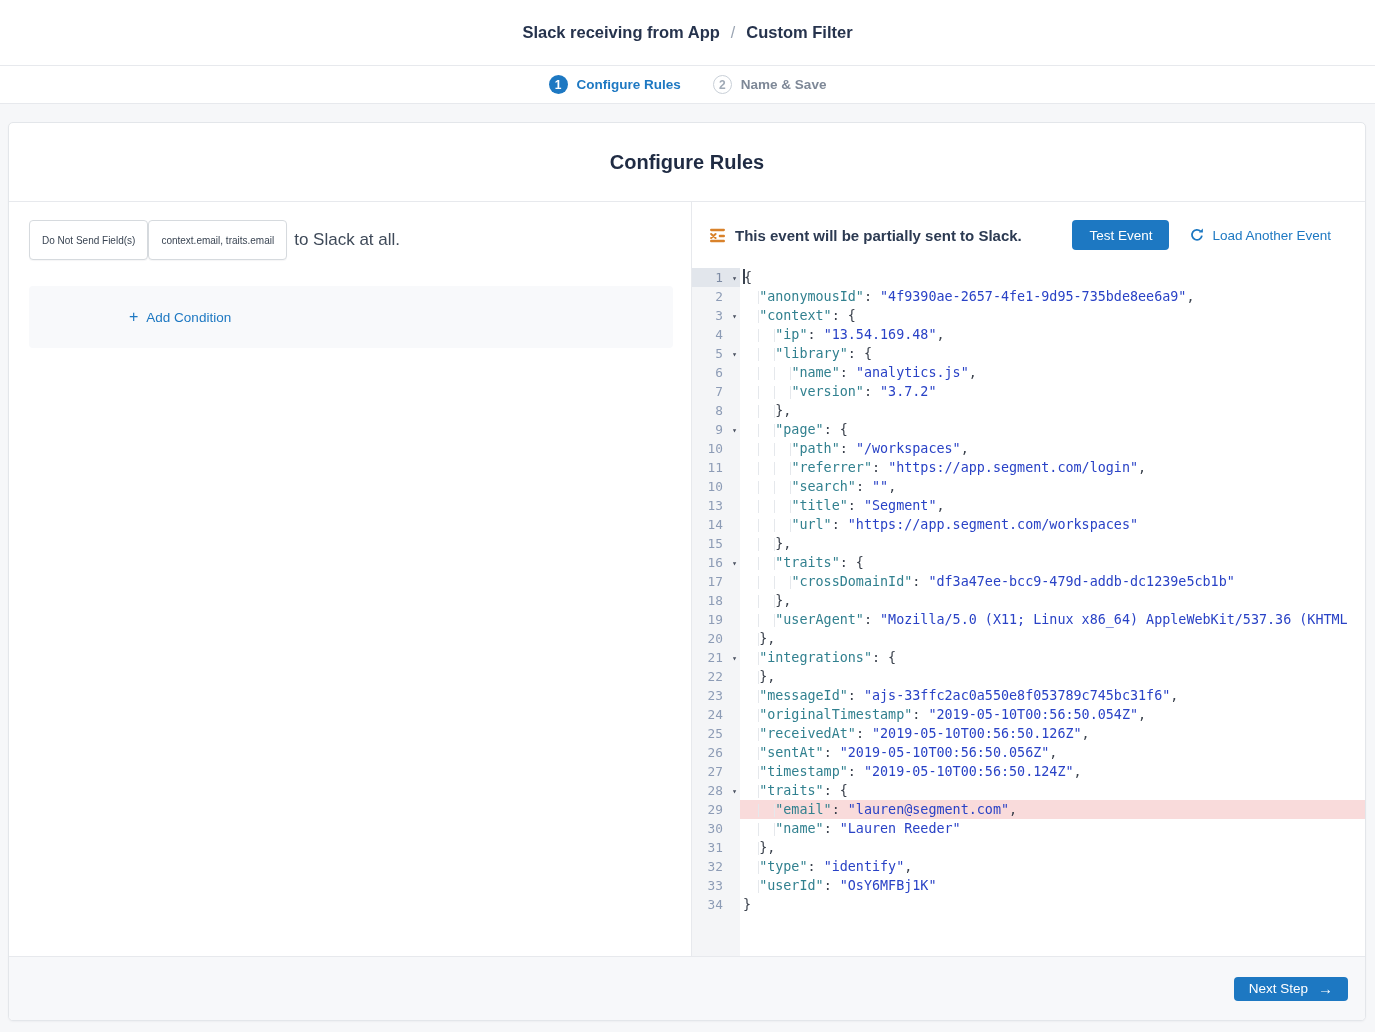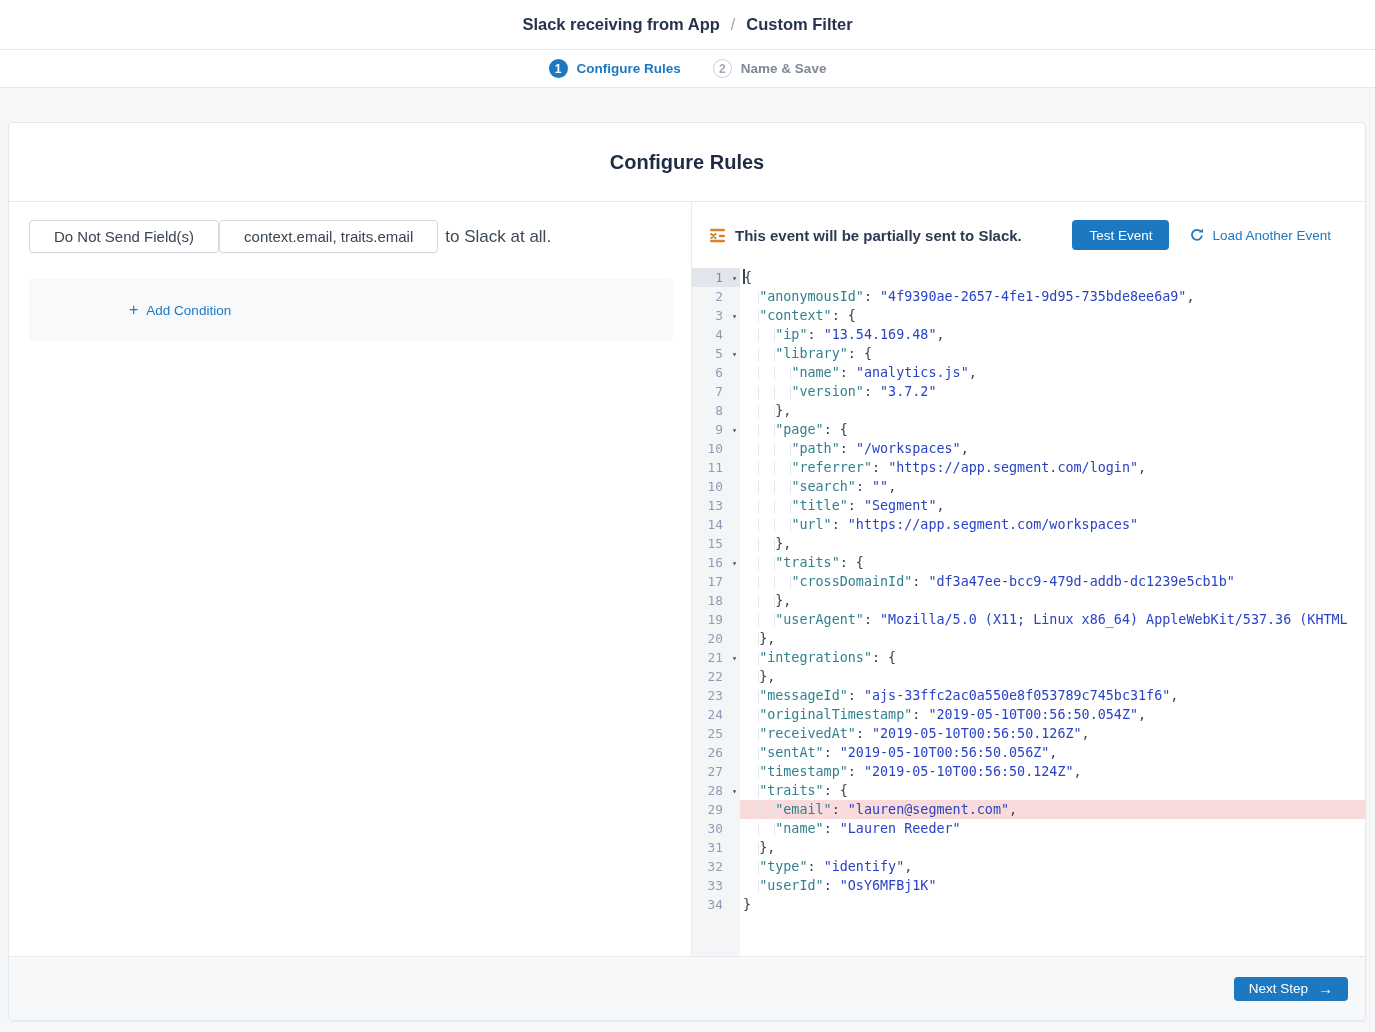--- a/index.html
+++ b/index.html
@@ -13,21 +13,21 @@
   }
   *{box-sizing:border-box;}
   html,body{margin:0;padding:0;}
   body{
     width:1375px;height:1032px;overflow:hidden;position:relative;
     background:#f6f7f9;
     font-family:"Liberation Sans",sans-serif;color:#2d3a4e;
   }
   
   .topbar{
-    height:50px;background:#fff;border-bottom:1px solid var(--border);
+    height:66px;background:#fff;border-bottom:1px solid var(--border);
     display:flex;align-items:center;justify-content:center;gap:11px;
   }
   .crumb{font-size:16.5px;font-weight:600;color:#26334d;}
   .crumb.link{cursor:pointer;}
   .crumb-sep{font-size:16px;color:#9aa4b2;font-weight:400;}
   
   .stepbar{
     height:38px;background:#fff;border-bottom:1px solid var(--border);
     display:flex;align-items:center;justify-content:center;gap:32px;
   }
@@ -50,21 +50,21 @@
     height:79px;border-bottom:1px solid var(--border);
     display:flex;align-items:center;justify-content:center;
     font-size:20px;font-weight:700;color:#1f2b43;
   }
   .content{display:flex;height:754px;}
   
   .left-panel{width:682px;padding:18px 18px 0 20px;}
   .rule-row{display:flex;align-items:center;}
   .chip-btn{
     background:#fff;border:1px solid #d6dade;border-radius:4px;
-    height:33px;padding:0 24px;font-size:15px;color:#3a4553;
+    height:40px;padding:0 12px;font-size:10px;color:#3a4553;
     font-family:"Liberation Sans",sans-serif;
     display:flex;align-items:center;box-shadow:0 1px 1px rgba(20,30,50,.04);
     cursor:pointer;white-space:nowrap;
   }
   .chip-btn + .chip-btn{}
   .rule-suffix{margin-left:7px;font-size:17px;color:#3f4a59;}
   .condition-box{
     margin-top:26px;height:62px;background:#f8f9fb;border-radius:4px;
     display:flex;align-items:center;padding-left:100px;
   }

